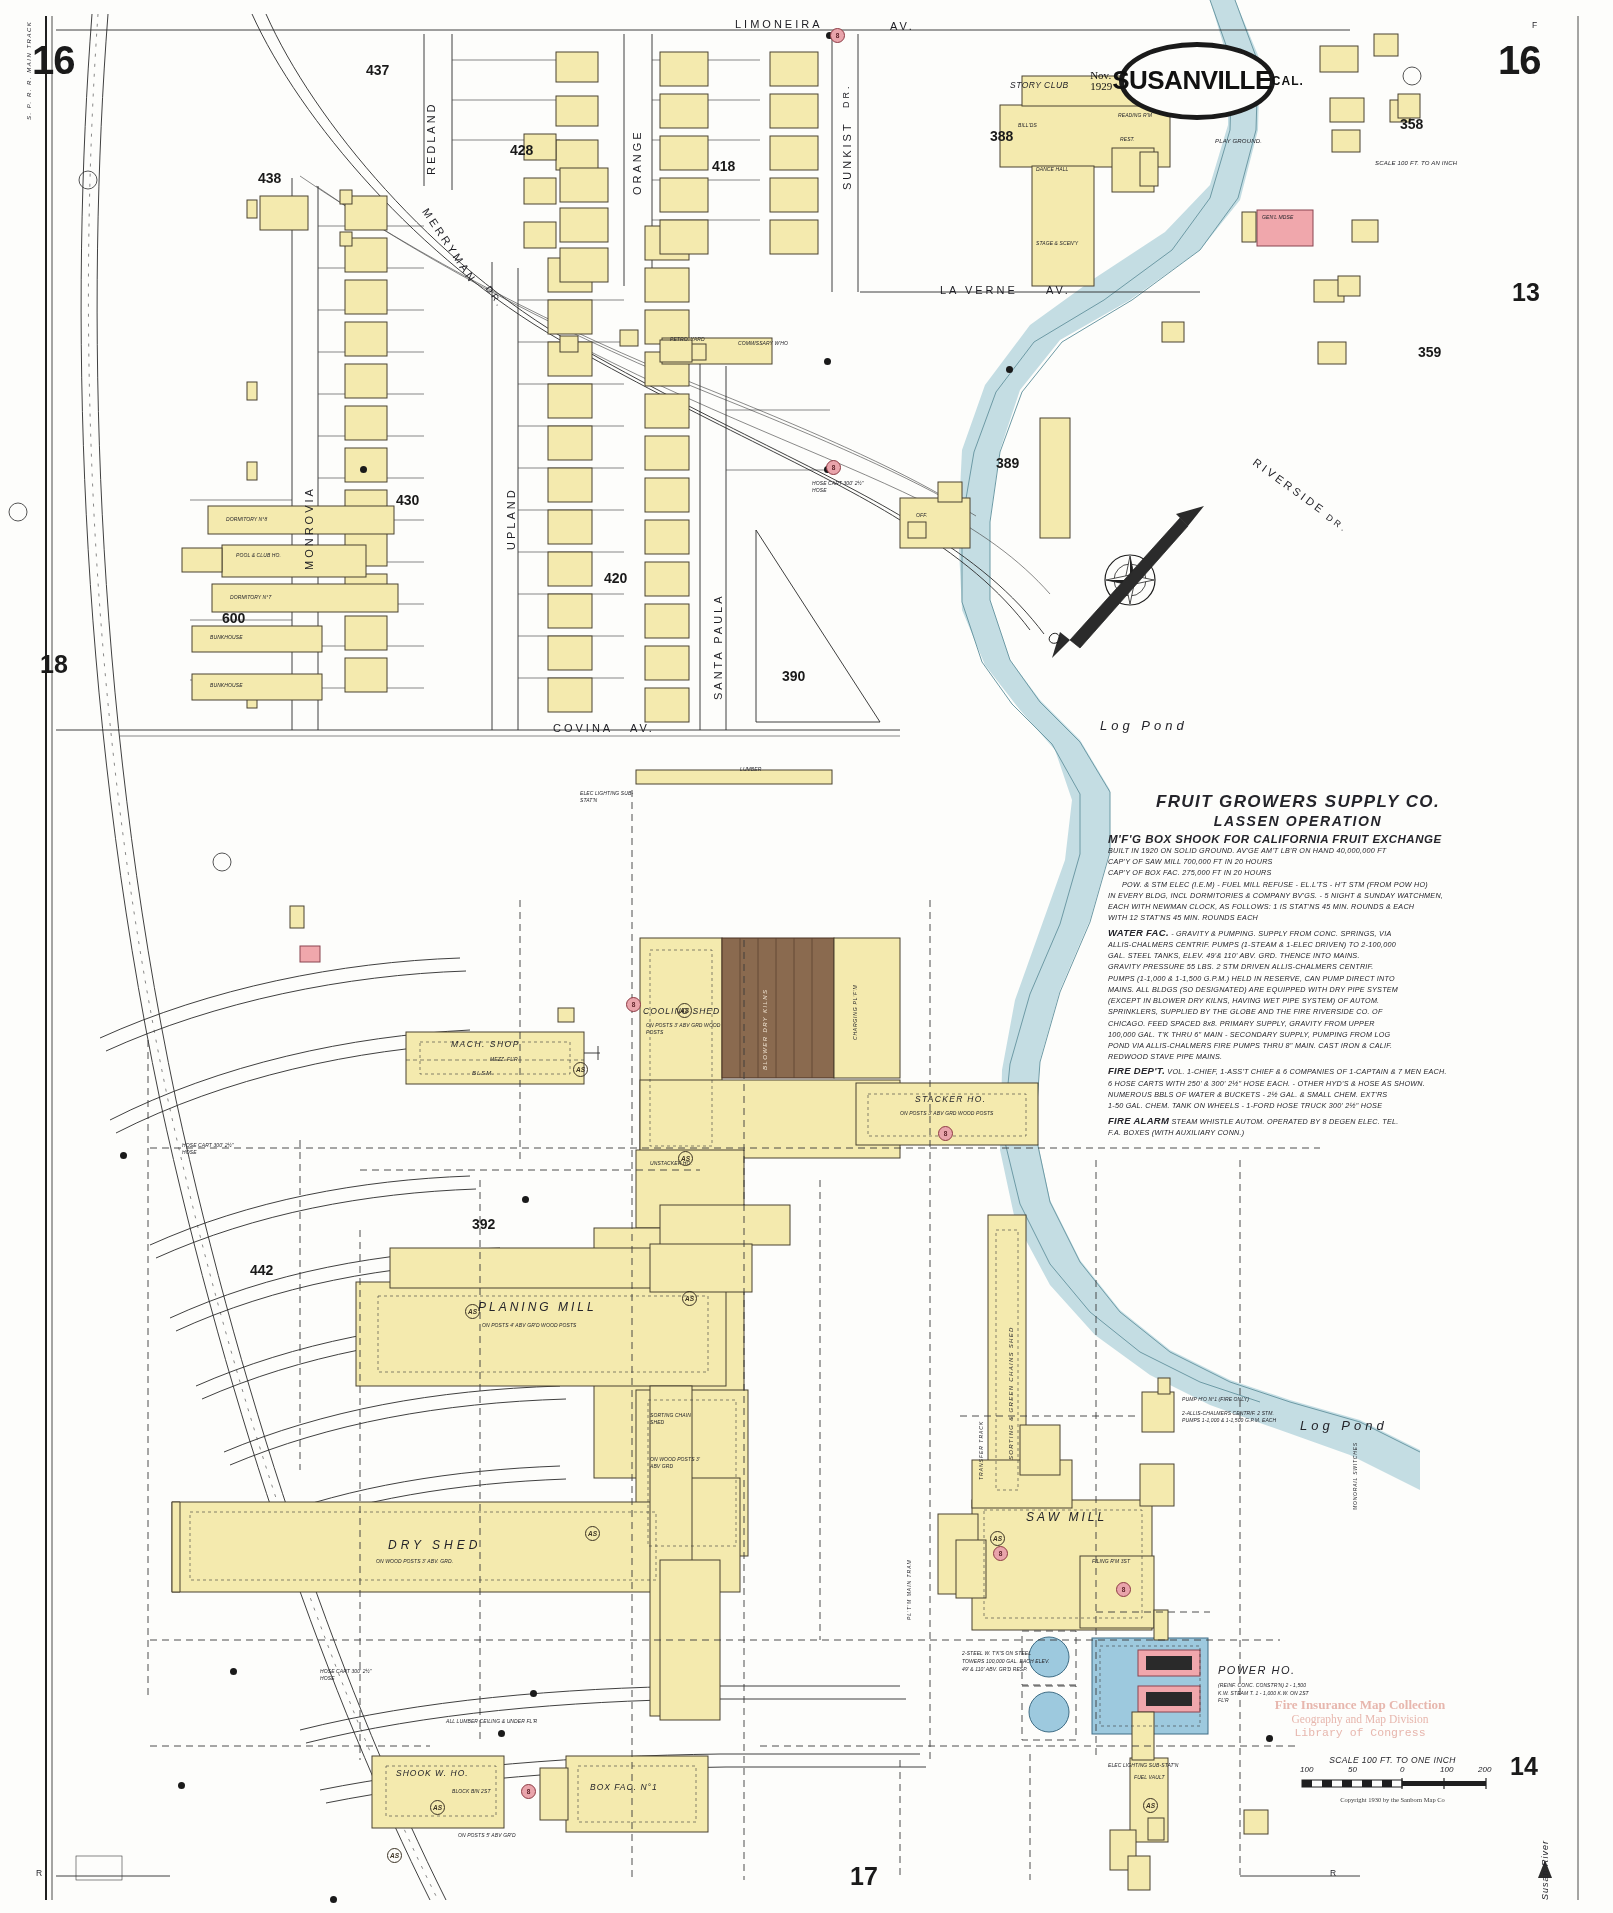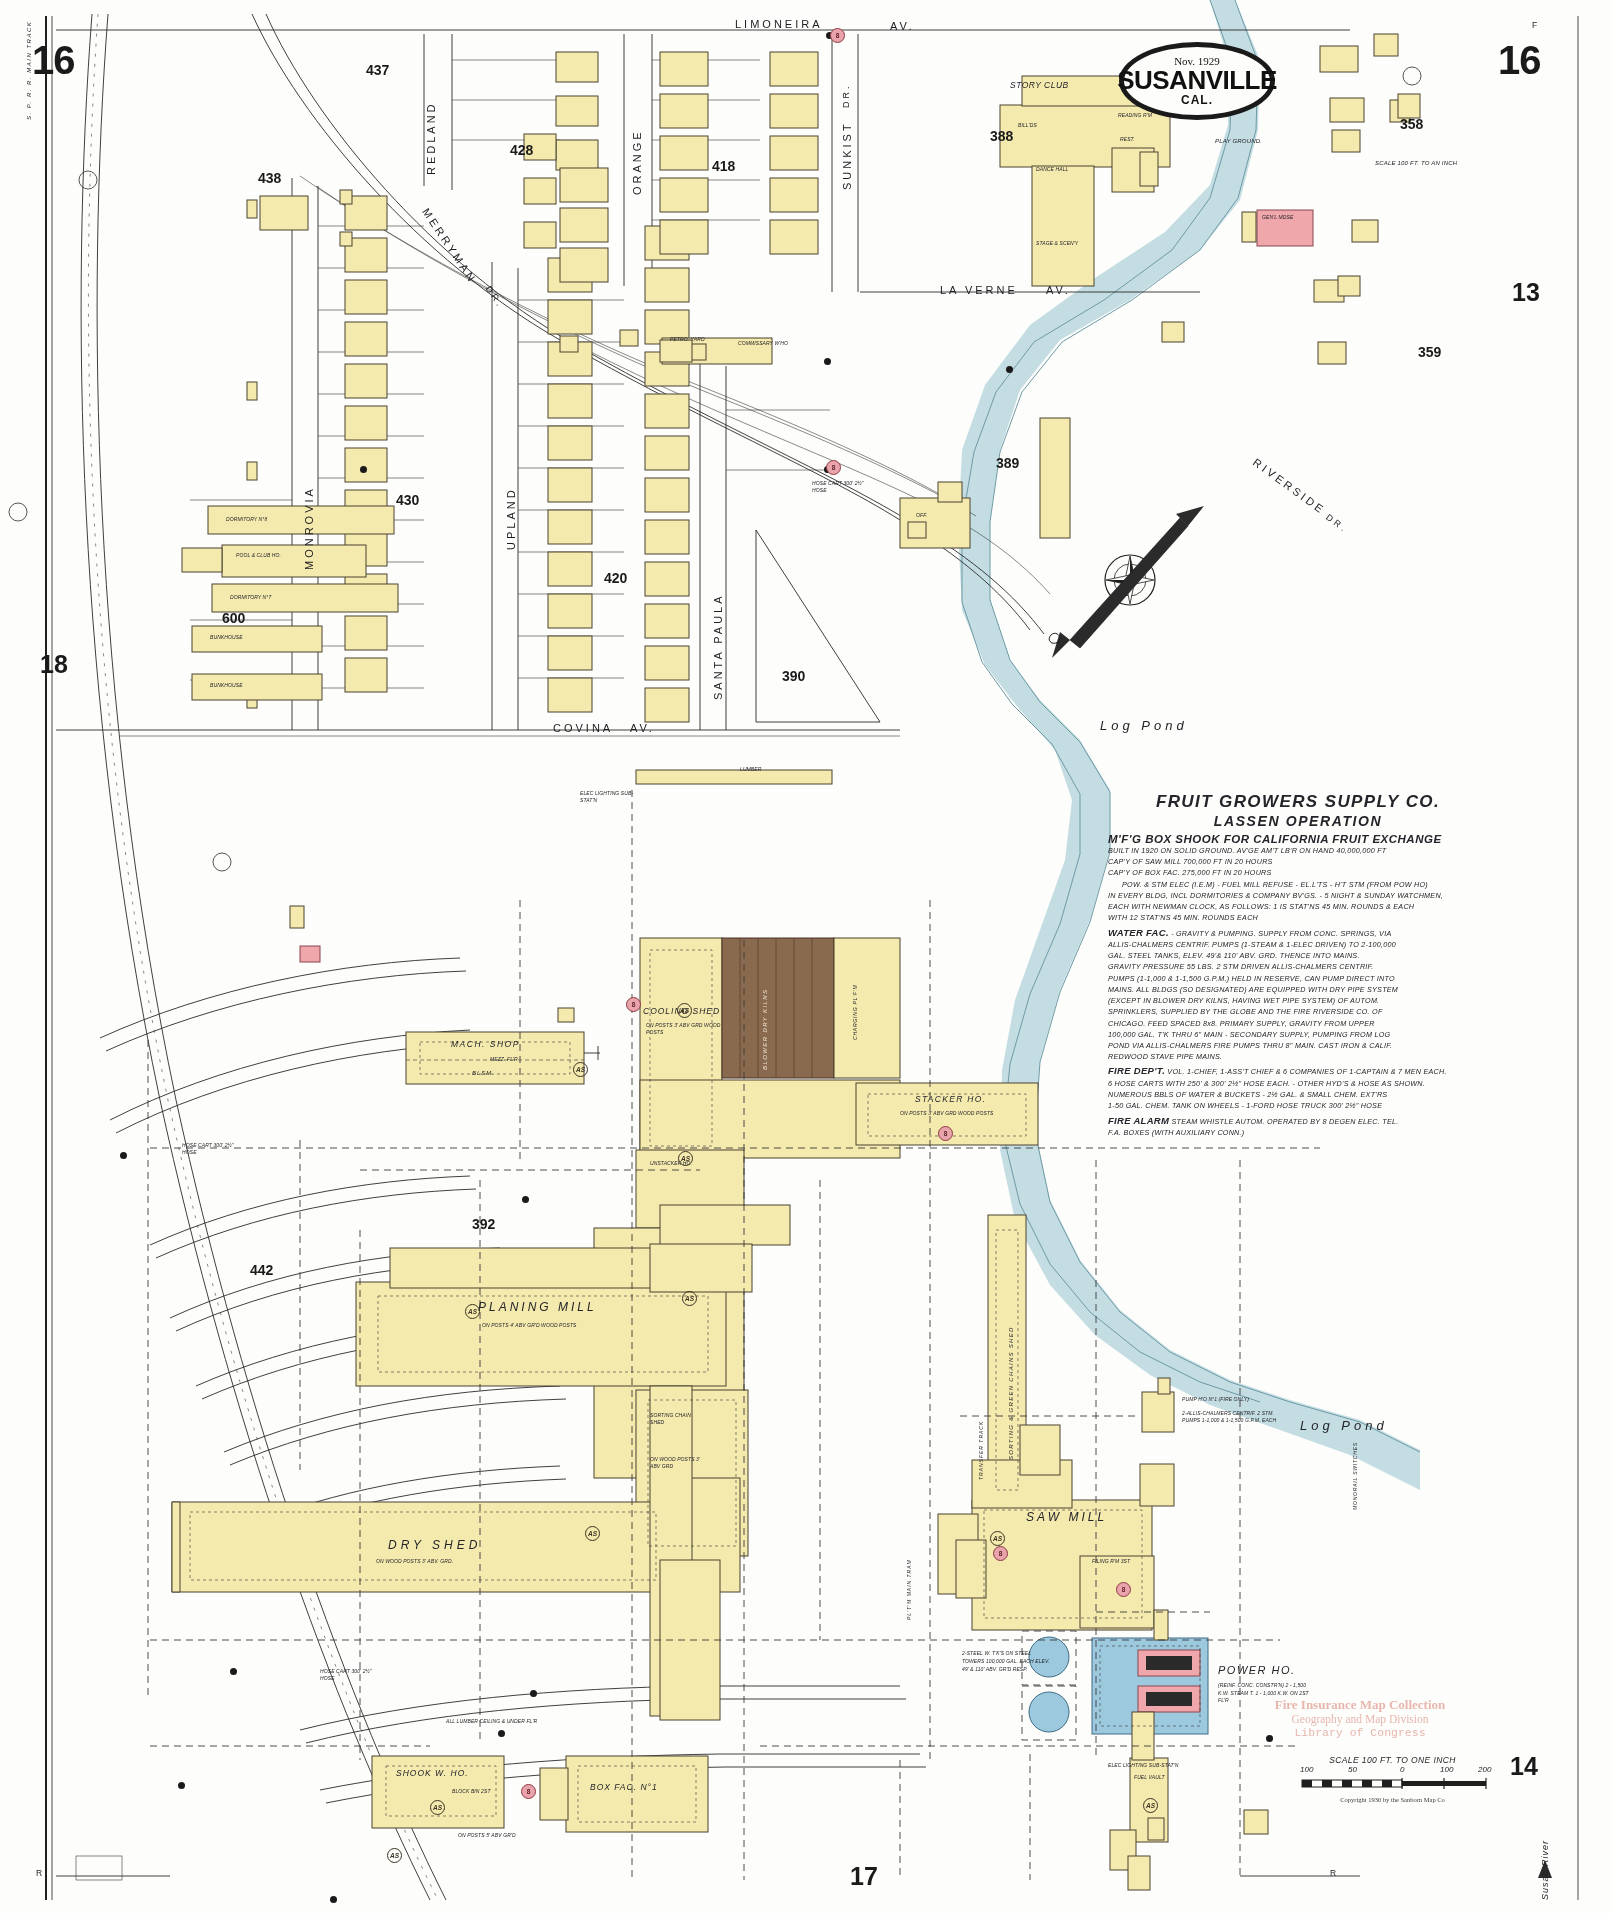--- a/index.html
+++ b/index.html
@@ -58,21 +58,21 @@
   }
   .mlabel.blocknum{
     font-size:14px;font-style:normal;font-weight:bold;color:#1a1a1a;letter-spacing:0;
   }
   .rot90{transform:rotate(-90deg);transform-origin:0 0;}
 
   
   #cartouche{
     position:absolute;left:1119px;top:42px;width:146px;height:68px;
     border:5px solid #1a1a1a;border-radius:50%;
-    display:flex;flex-direction:column;align-items:center;justify-content:center;
+    display:flex;flex-direction:row;align-items:center;justify-content:center;
     background:#fdfdfb;
   }
   #cartouche .c-date{font-size:11px;font-family:"Liberation Serif",serif;color:#111;line-height:1;}
   #cartouche .c-city{font-size:26px;font-weight:bold;letter-spacing:-.5px;color:#111;line-height:1.05;
                      font-family:"Liberation Sans",sans-serif;}
   #cartouche .c-state{font-size:12px;font-weight:bold;letter-spacing:1px;color:#111;line-height:1;}
 
   
   #infoblock{position:absolute;left:1108px;top:792px;width:380px;color:#24242a;}
   #infoblock .ib-h1{

